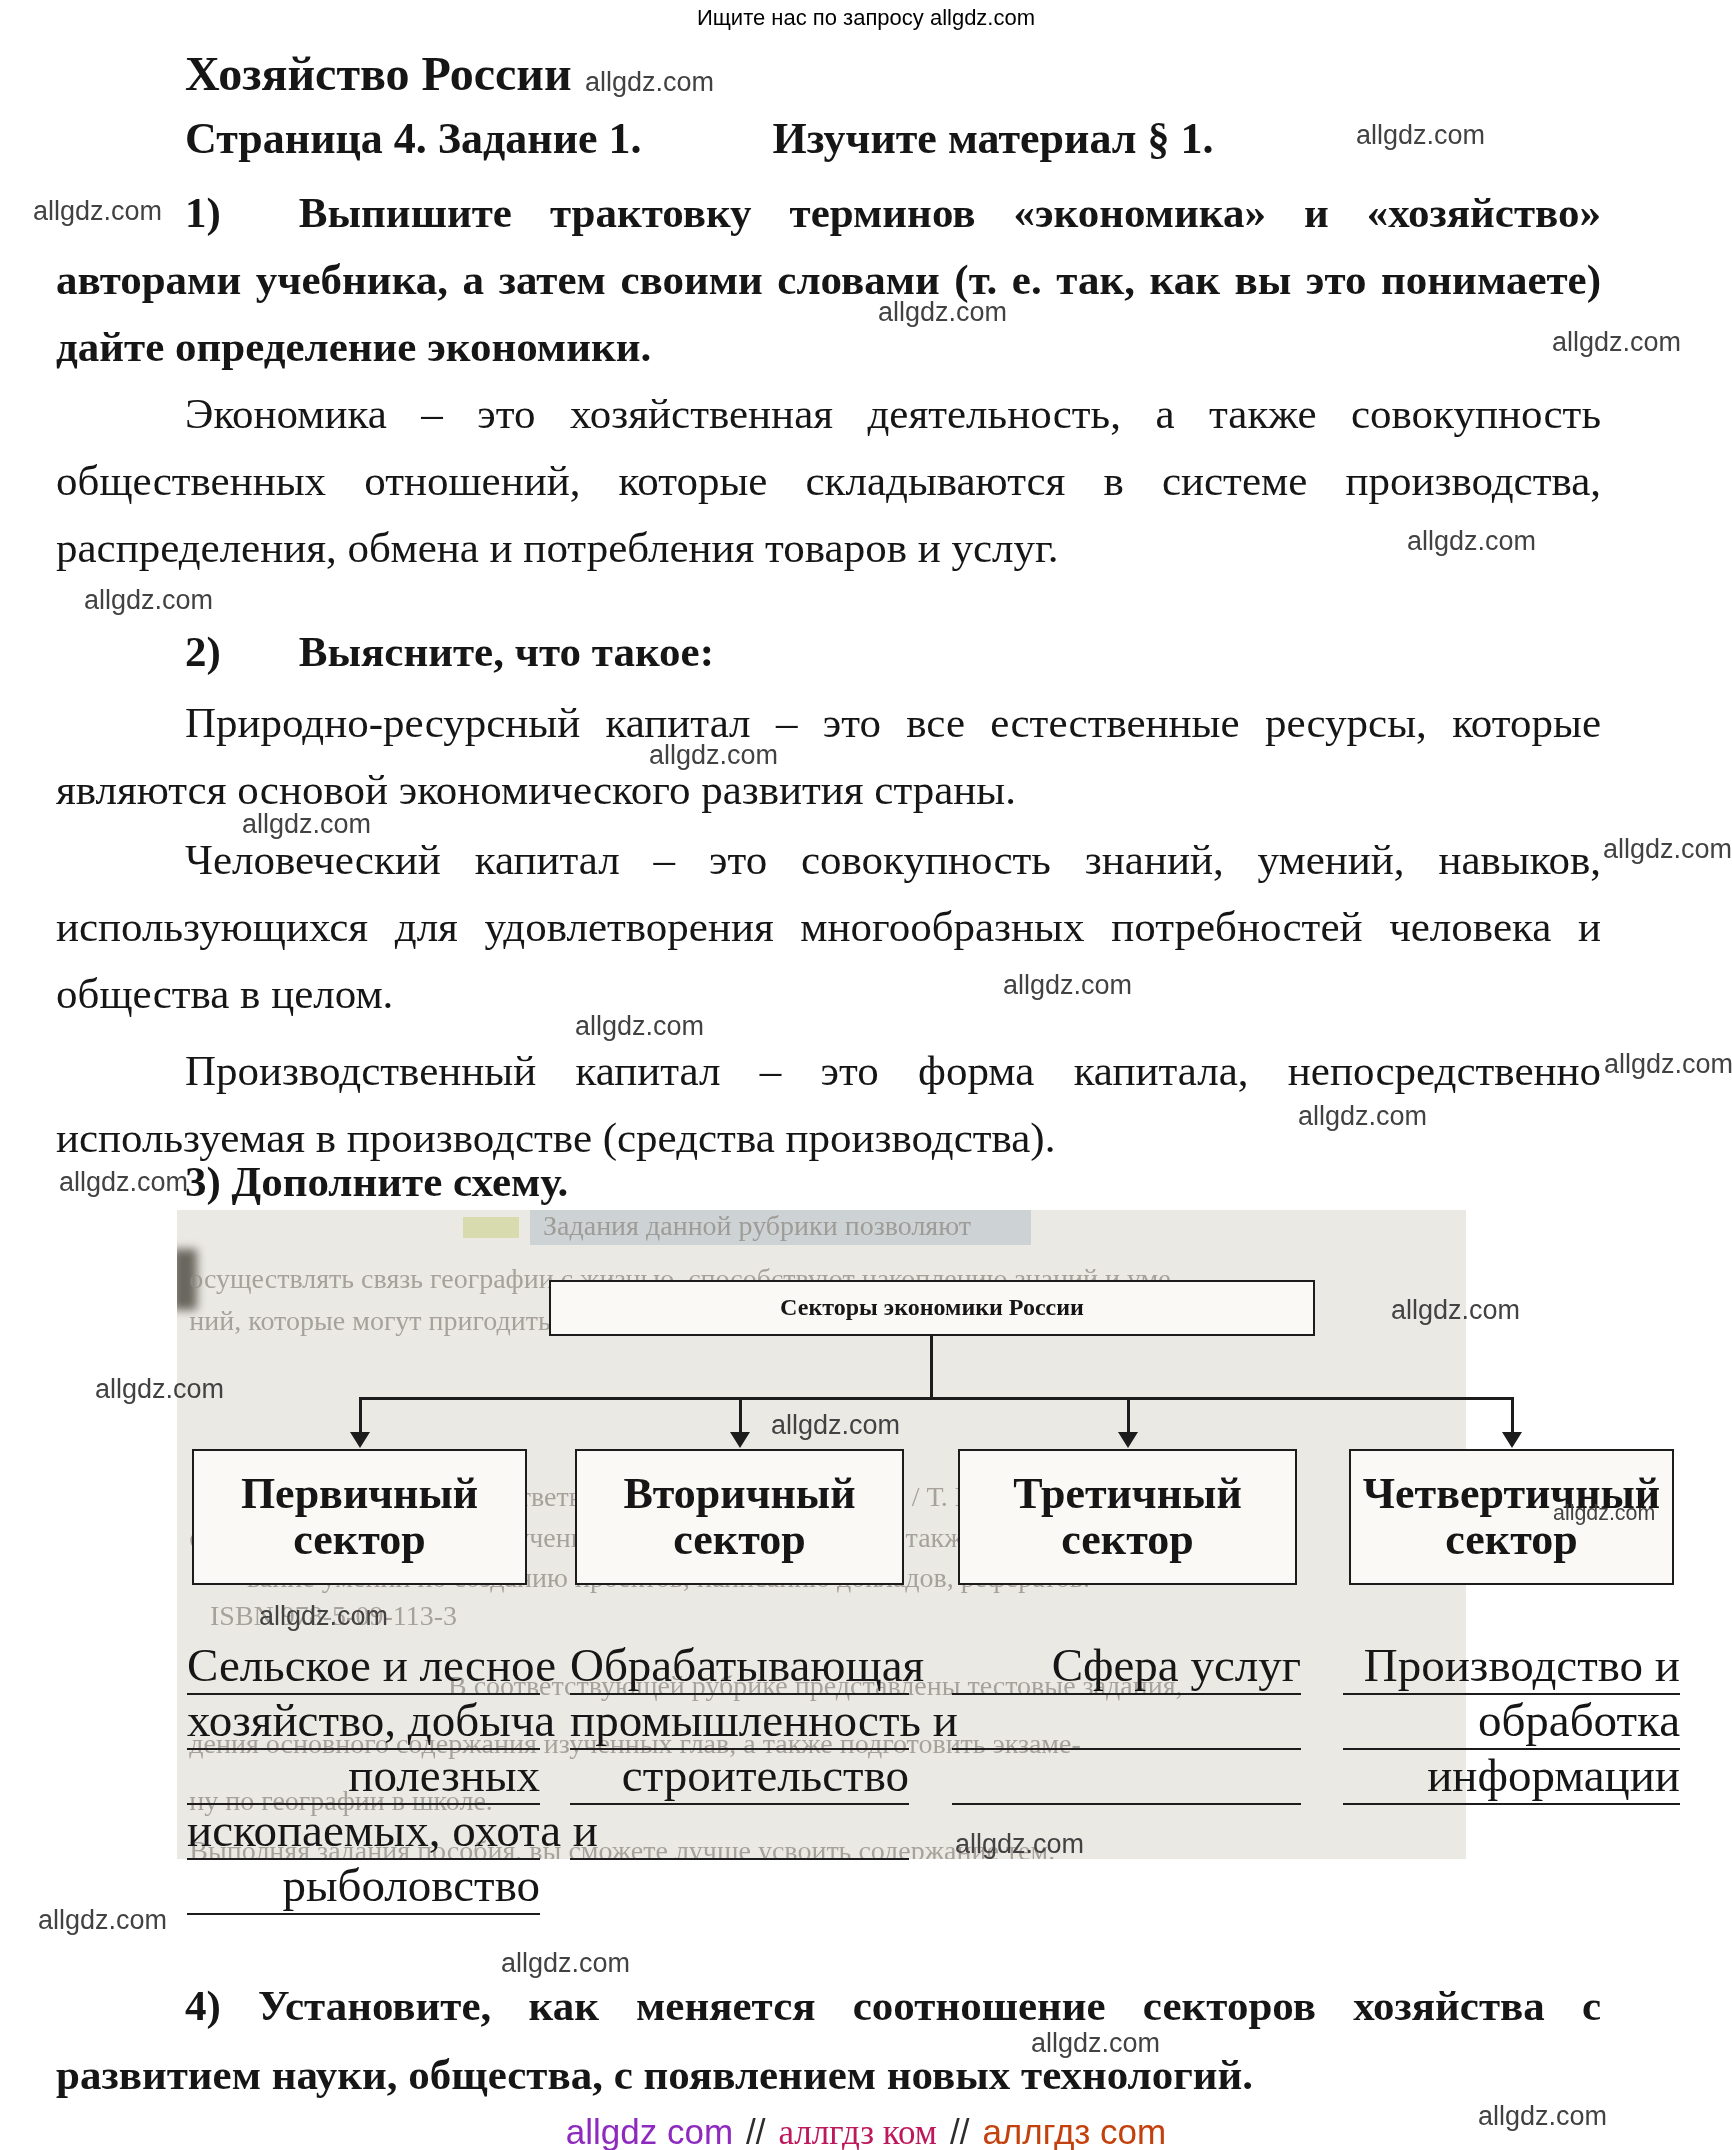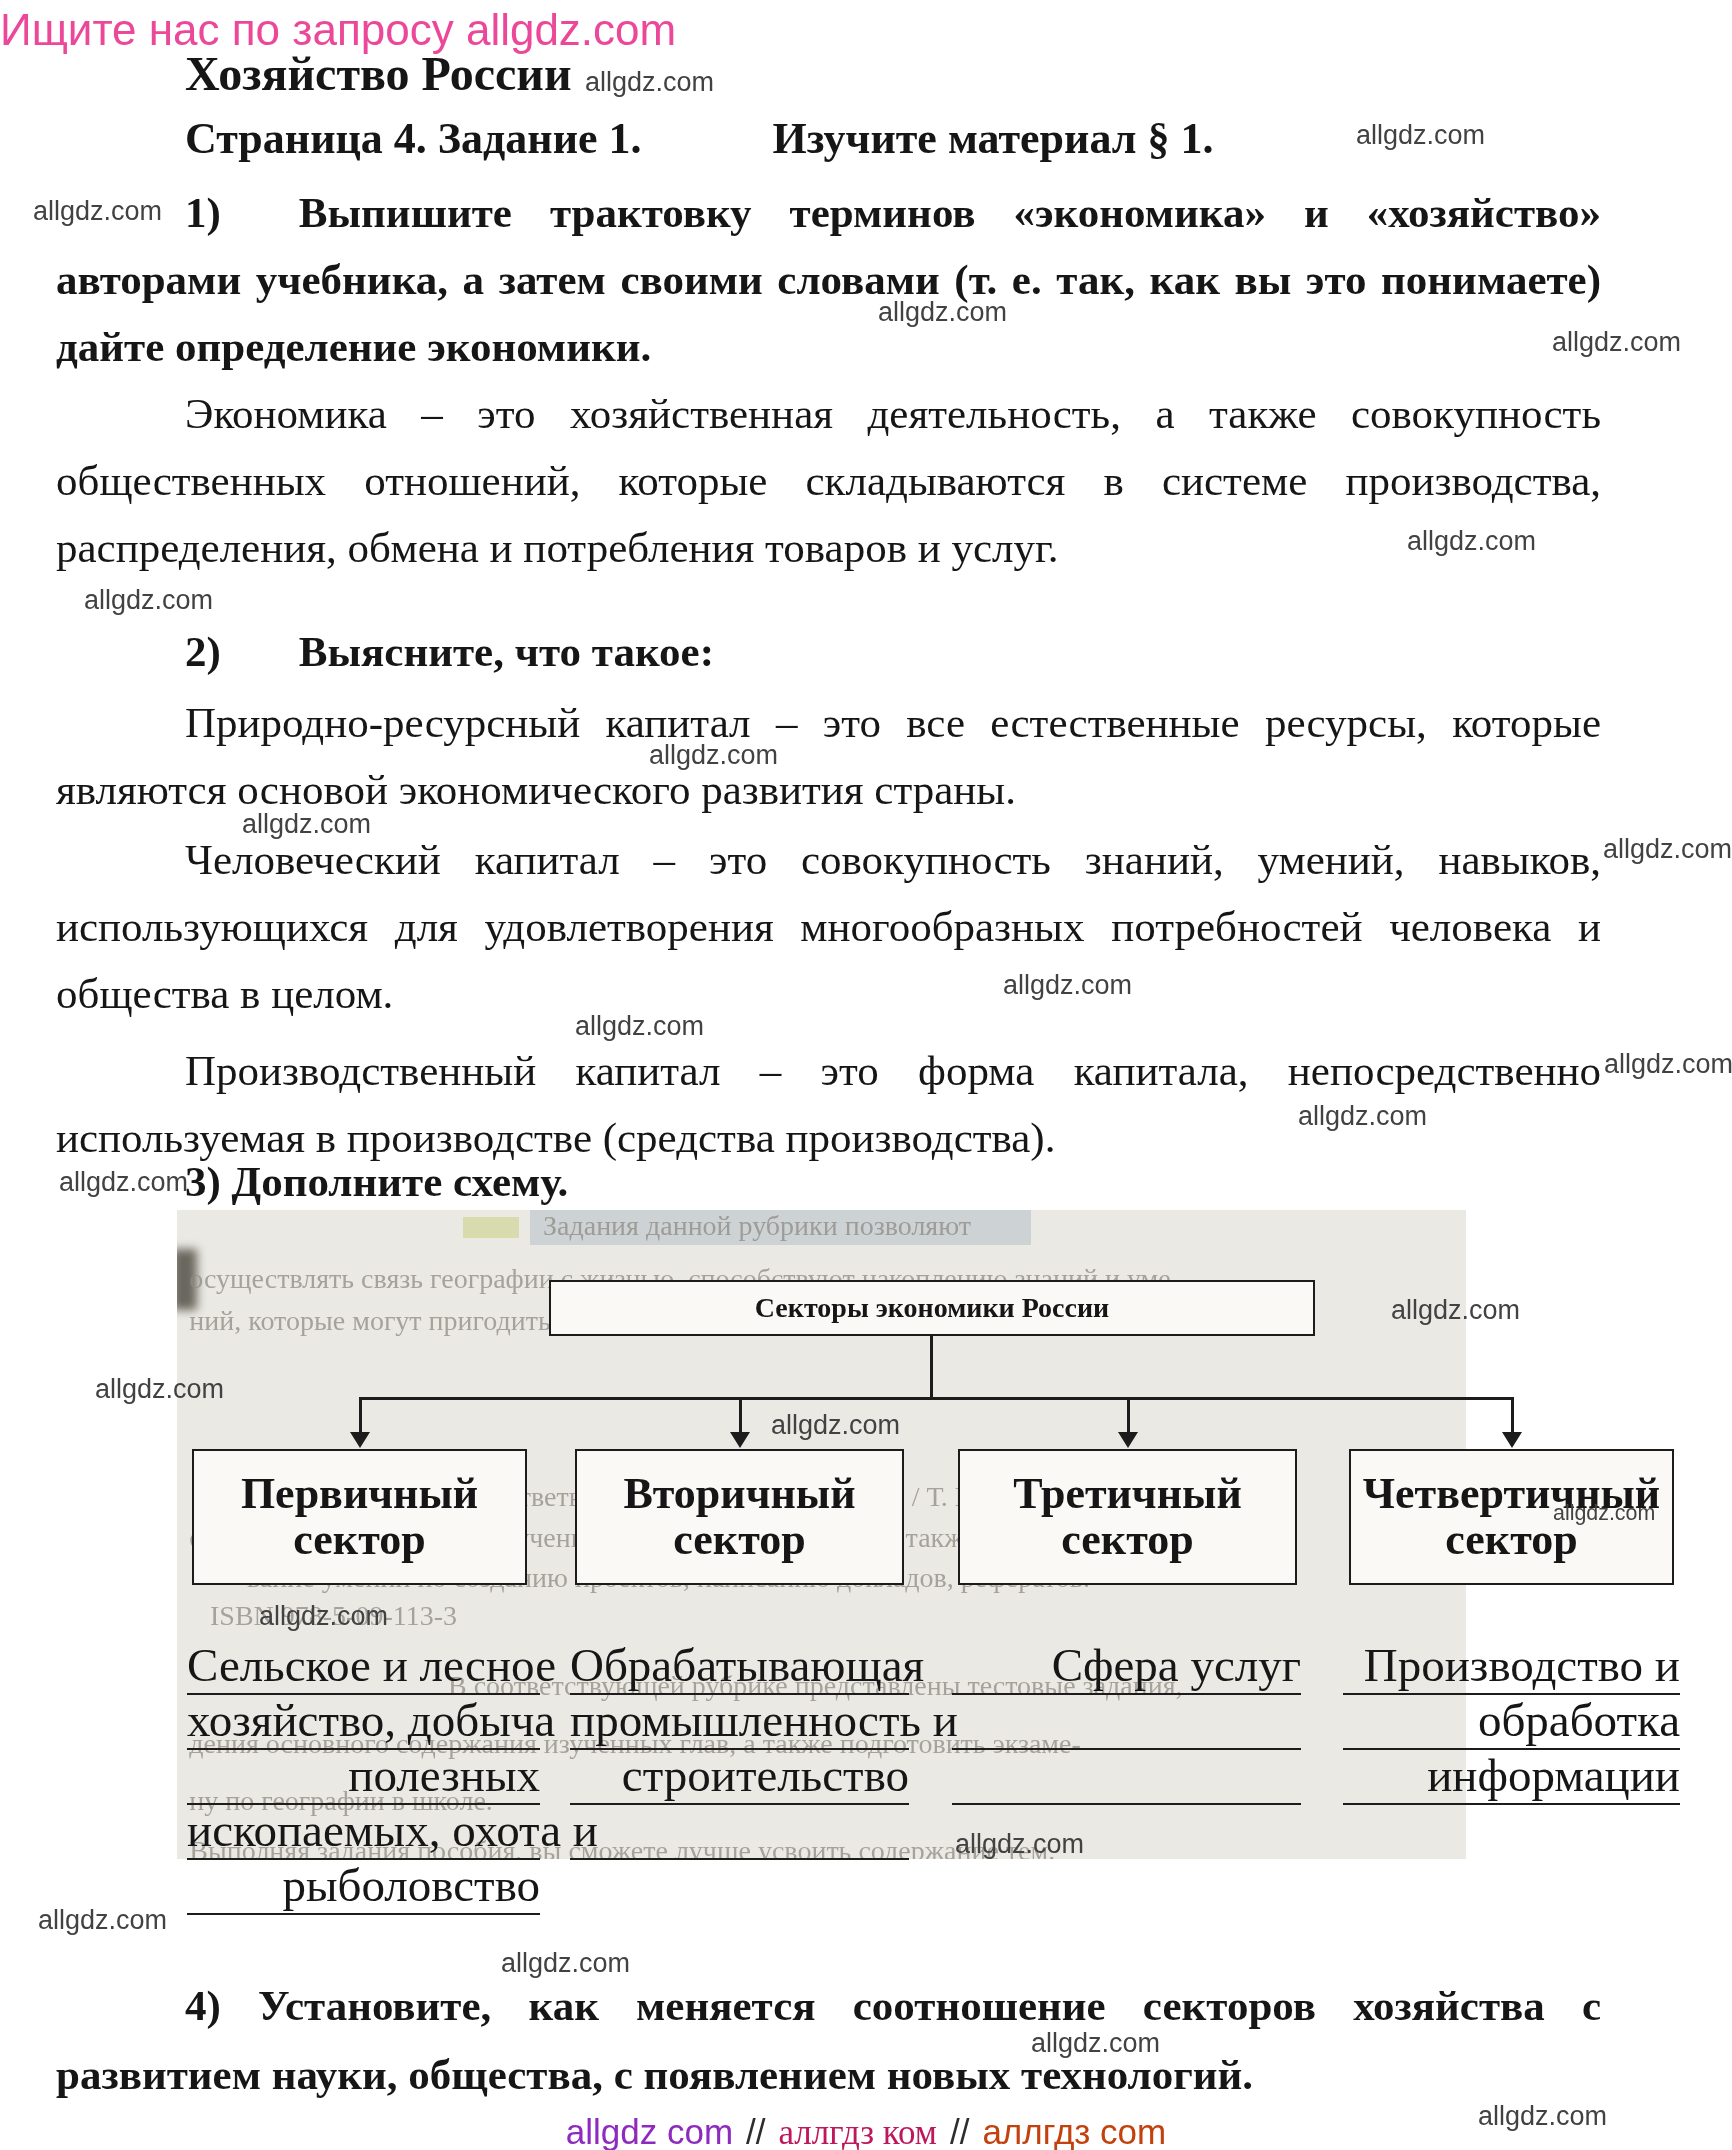--- a/index.html
+++ b/index.html
@@ -2,22 +2,22 @@
 <html style="font-size:13px"><head>
 <meta charset="utf-8">
 <style>
   * { margin:0; padding:0; box-sizing:border-box; }
   html,body { background:#ffffff; }
   .page {
     position:relative; width:1732px; height:2151px; background:#ffffff;
     font-family:"Liberation Serif", serif; color:#161616; overflow:hidden;
   }
   .promo {
-    position:absolute; top:5px; left:0; width:100%; text-align:left;
-    font-family:"Liberation Sans", sans-serif; font-size:44px; color:#ec4899;
+    position:absolute; top:5px; left:0; width:100%; text-align:center;
+    font-family:"Liberation Sans", sans-serif; font-size:22px; color:#000000;
   }
   .title { position:absolute; left:185px; top:46px; font-size:48px; font-weight:700; }
   .subtitle { position:absolute; left:185px; top:113px; font-size:44px; font-weight:700; white-space:nowrap; }
   .subtitle .gap { display:inline-block; width:131px; }
   .para {
     position:absolute; left:56px; width:1545px; font-size:43px; line-height:67px;
     text-align:justify; text-indent:129px;
   }
   .noj { text-align:left; }
   .bold { font-weight:700; }
@@ -33,21 +33,21 @@
   .scan { position:absolute; left:177px; top:1210px; width:1289px; height:649px; background:#ebe9e4; overflow:hidden; }
   .ghost { position:absolute; font-size:28px; color:#8f8b83; opacity:.75; white-space:nowrap; }
   .hl { position:absolute; left:353px; top:0; width:501px; height:35px; background:rgba(168,182,196,.45); }
   .hl2 { position:absolute; left:286px; top:6.6px; width:56px; height:21.4px; background:rgba(196,205,120,.5); }
   .penmark { position:absolute; left:1397px; top:46px; width:136px; height:5px; background:#2f2f2f; border-radius:3.3px; transform:rotate(-18deg); }
   .smudge { position:absolute; left:-5px; top:39px; width:25px; height:61px; background:#6a675f; filter:blur(5px); }
   
   .dboxtop {
     position:absolute; left:549px; top:1280px; width:766px; height:56px;
     background:#faf9f6; border:2.5px solid #1c1c1c; text-align:center;
-    font-size:28px; font-weight:700; line-height:51px;
+    font-size:24px; font-weight:700; line-height:51px;
   }
   .vline { position:absolute; width:2.5px; background:#1c1c1c; }
   .hline { position:absolute; height:2.5px; background:#1c1c1c; }
   .arrow { position:absolute; width:0; height:0; border-left:10.7px solid transparent; border-right:10.7px solid transparent; border-top:16.4px solid #1c1c1c; }
   .sector {
     position:absolute; top:1449px; height:136px; background:#faf9f6; border:2.5px solid #1c1c1c;
     display:flex; flex-direction:column; justify-content:center; align-items:center;
     font-size:44px; font-weight:700; line-height:46px; text-align:center;
   }
   .anscol { position:absolute; top:1640px; }

